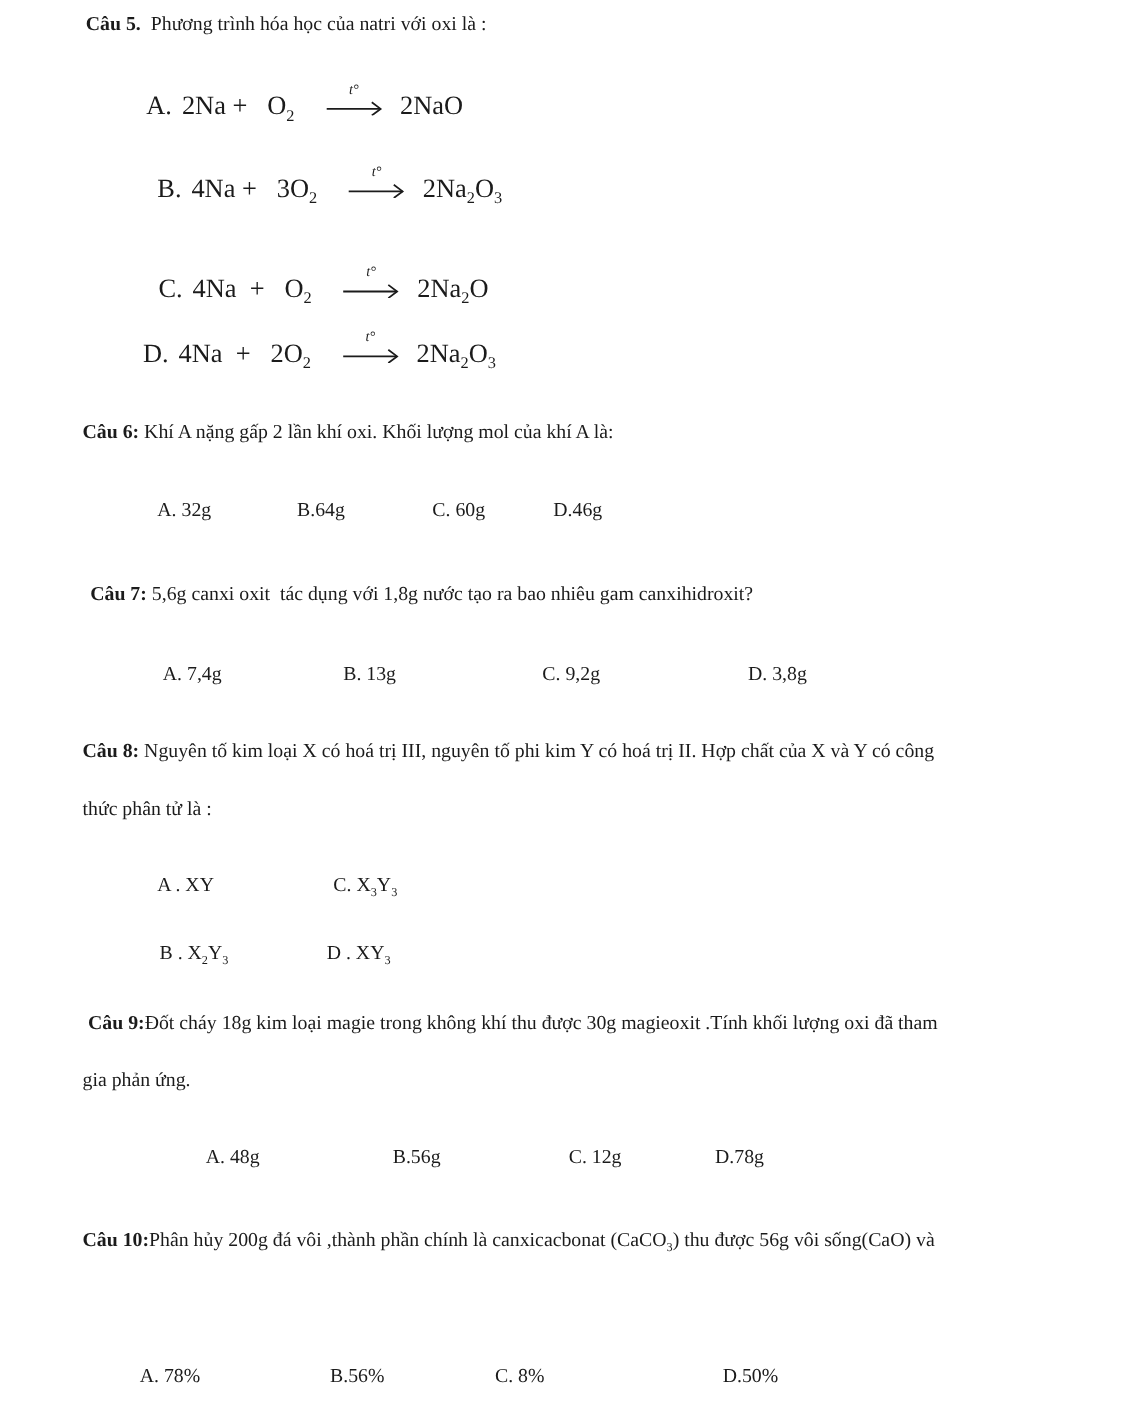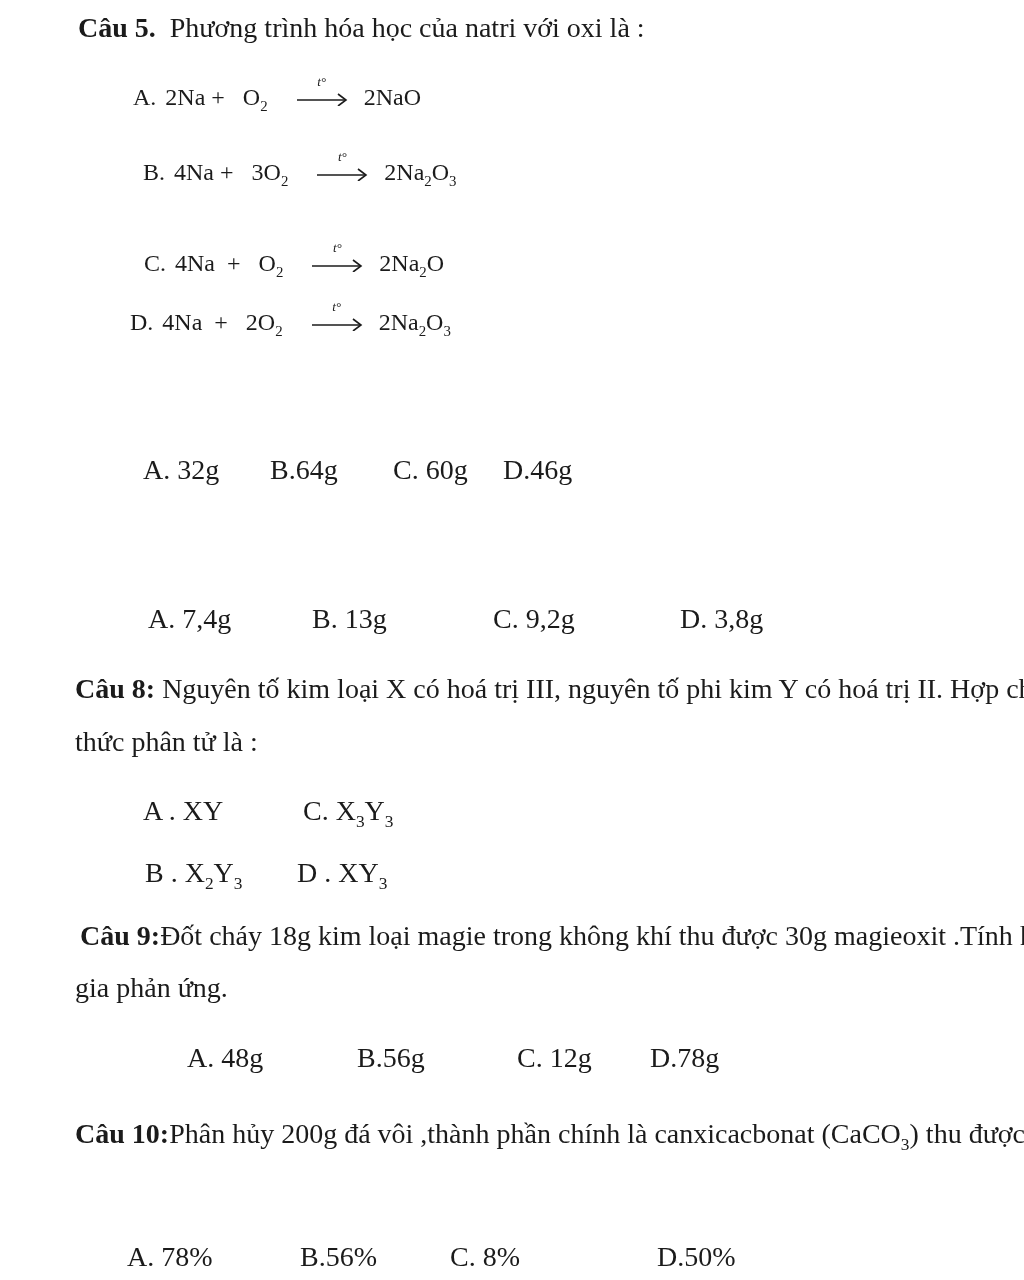--- a/index.html
+++ b/index.html
@@ -7,21 +7,21 @@
     position: relative;
     width: 1024px;
     height: 1280px;
     background: #ffffff;
     font-family: "Liberation Serif", "DejaVu Serif", serif;
     color: #1b1b1b;
     overflow: hidden;
   }
   .line {
     position: absolute;
-    font-size: 28px;
+    font-size: 18px;
     line-height: 1.3;
     white-space: pre;
   }
   .qlabel { font-weight: 700; }
   .eq { font-size: 24px; }
   .eq .letter { margin-right: 9px; }
   .formula { white-space: pre; }
   sub { font-size: 0.62em; }
   .rxn-arrow {
     display: inline-block;
@@ -61,26 +61,28 @@
   <div class="line eq" style="top:248px;left:144px"><span class="letter">C.</span><span class="formula">4Na  +   O<sub>2</sub></span><span class="rxn-arrow"><span class="arrow-label">t°</span><svg width="52" height="14" viewBox="0 0 52 14">
           <line x1="1" y1="8" x2="50" y2="8" stroke="#1b1b1b" stroke-width="1.6"></line>
           <polyline points="42,2 50,8 42,14" fill="none" stroke="#1b1b1b" stroke-width="1.6"></polyline>
         </svg></span><span class="formula">2Na<sub>2</sub>O</span></div>
 
   <div class="line eq" style="top:307px;left:130px"><span class="letter">D.</span><span class="formula">4Na  +   2O<sub>2</sub></span><span class="rxn-arrow"><span class="arrow-label">t°</span><svg width="52" height="14" viewBox="0 0 52 14">
           <line x1="1" y1="8" x2="50" y2="8" stroke="#1b1b1b" stroke-width="1.6"></line>
           <polyline points="42,2 50,8 42,14" fill="none" stroke="#1b1b1b" stroke-width="1.6"></polyline>
         </svg></span><span class="formula">2Na<sub>2</sub>O<sub>3</sub></span></div>
 
+  <div class="line" style="top:381px;left:75px"><b class="qlabel">Câu 6:</b><span> Khí A nặng gấp 2 lần khí oxi. Khối lượng mol của khí A là:</span></div>
 
   <span class="line" style="top:452px;left:143px">A. 32g</span>
   <span class="line" style="top:452px;left:270px">B.64g</span>
   <span class="line" style="top:452px;left:393px">C. 60g</span>
   <span class="line" style="top:452px;left:503px">D.46g</span>
 
+  <div class="line" style="top:528px;left:82px"><b class="qlabel">Câu 7:</b><span> 5,6g canxi oxit  tác dụng với 1,8g nước tạo ra bao nhiêu gam canxihidroxit?</span></div>
 
   <span class="line" style="top:601px;left:148px">A. 7,4g</span>
   <span class="line" style="top:601px;left:312px">B. 13g</span>
   <span class="line" style="top:601px;left:493px">C. 9,2g</span>
   <span class="line" style="top:601px;left:680px">D. 3,8g</span>
 
   <div class="line" style="top:671px;left:75px"><b class="qlabel">Câu 8:</b><span> Nguyên tố kim loại X có hoá trị III, nguyên tố phi kim Y có hoá trị II. Hợp chất của X và Y có công</span></div>
   <div class="line" style="top:724px;left:75px"><span>thức phân tử là :</span></div>
 
   <span class="line" style="top:793px;left:143px">A . XY</span>

